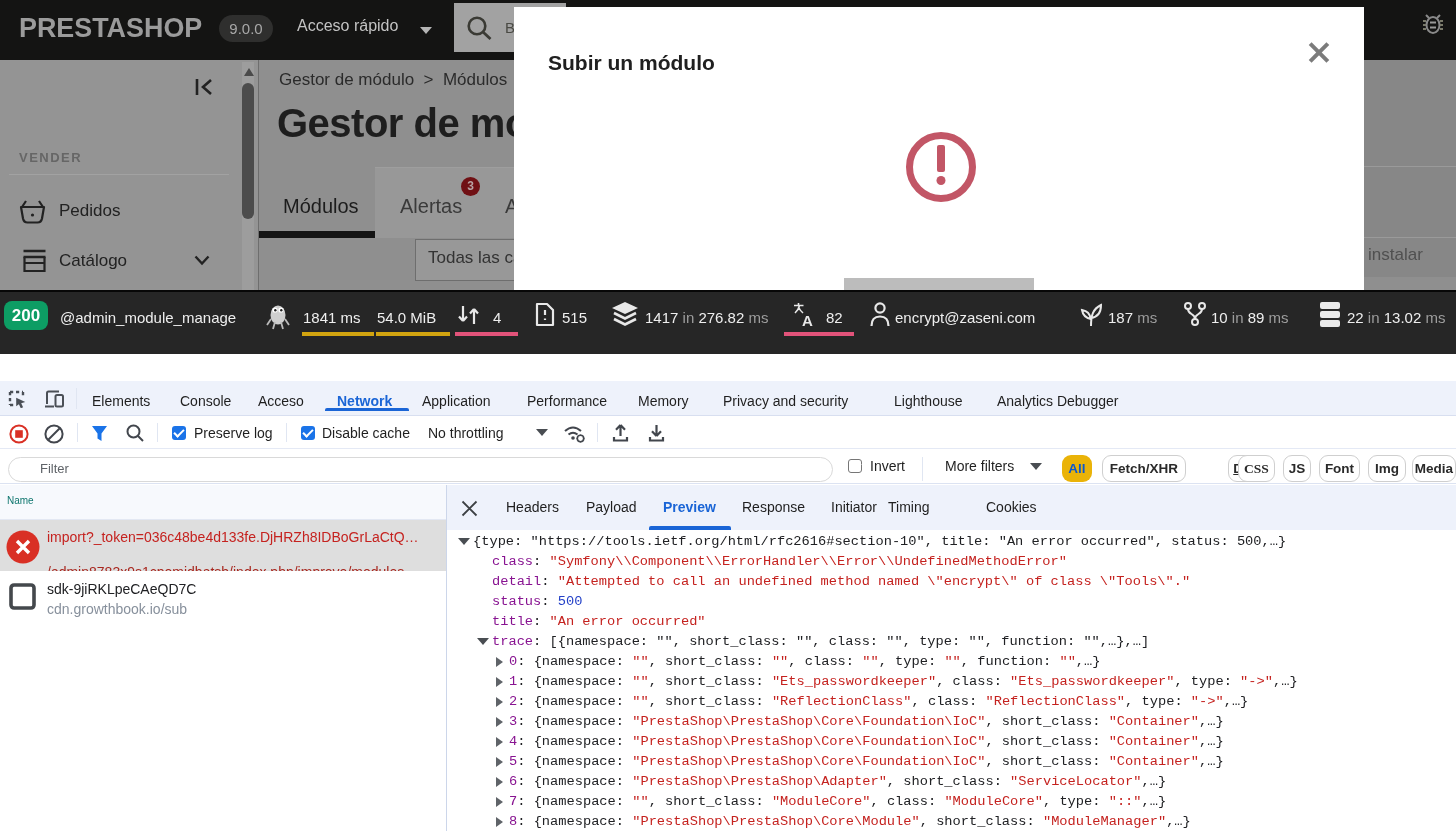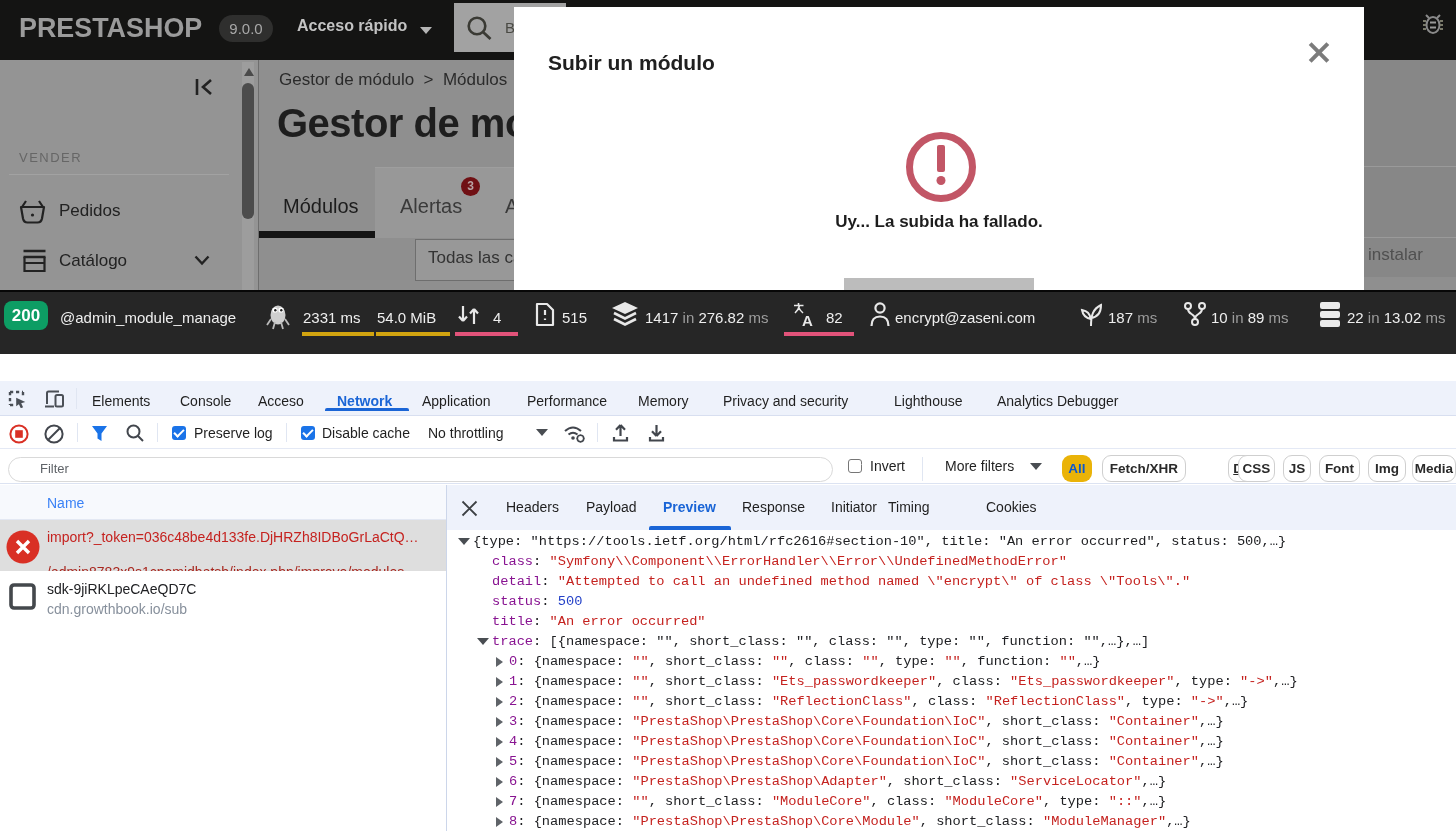--- a/index.html
+++ b/index.html
@@ -3,28 +3,28 @@
 <meta charset="utf-8">
 <style>
   * { margin:0; padding:0; box-sizing:border-box; }
   html,body { width:1456px; height:831px; overflow:hidden; background:#fff;
     font-family:"Liberation Sans", sans-serif; }
   .abs { position:absolute; }
   
   #hdr { position:absolute; left:0; top:0; width:1456px; height:60px; background:#141413; }
   #logo { position:absolute; left:19px; top:12px; font-size:28px; font-weight:bold; color:#9b9b9b; letter-spacing:0px; transform:scaleX(0.96); transform-origin:left; }
   #ver { position:absolute; left:219px; top:15px; width:54px; height:27px; background:#2f2f2e; border-radius:14px; color:#a8a8a8; font-size:15px; text-align:center; line-height:27px; }
-  #acceso { position:absolute; left:297px; top:17px; font-size:16px; font-weight:bold; color:#c3c3c3; }
+  #acceso { position:absolute; left:297px; top:17px; font-size:16px; font-weight:normal; color:#c3c3c3; }
   #acccaret { position:absolute; left:420px; top:27px; width:0; height:0; border-left:6px solid transparent; border-right:6px solid transparent; border-top:7px solid #b5b5b5; }
   #searchbox { position:absolute; left:454px; top:3px; width:112px; height:49px; background:#a2a2a2; }
   #searchB { position:absolute; left:505px; top:19px; font-size:15px; color:#4a4a44; }
   
   #sidebar { position:absolute; left:0; top:60px; width:259px; height:230px; background:#949494; border-right:1px solid #6e6e6e; }
   #collapse { position:absolute; left:195px; top:78px; }
-  #vender { position:absolute; left:19px; top:150px; font-size:13px; font-weight:normal; letter-spacing:1.5px; color:#666; }
+  #vender { position:absolute; left:19px; top:150px; font-size:13px; font-weight:bold; letter-spacing:1.5px; color:#666; }
   #sdiv { position:absolute; left:9px; top:174px; width:220px; height:1px; background:#a2a2a2; }
   .navitem { position:absolute; left:59px; font-size:17px; color:#222; }
   
   #sbtrack { position:absolute; left:242px; top:62px; width:12px; height:228px; background:#9d9d9d; }
   #sbarrow { position:absolute; left:244px; top:68px; width:0; height:0; border-left:5px solid transparent; border-right:5px solid transparent; border-bottom:8px solid #4a4a4a; }
   #sbthumb { position:absolute; left:242px; top:83px; width:12px; height:136px; background:#4c4c4c; border-radius:6px; }
   
   #content { position:absolute; left:259px; top:60px; width:1197px; height:230px; background:#8f8f8f; }
   #crumb { position:absolute; left:279px; top:70px; font-size:17px; color:#2b2b2b; }
   #title { position:absolute; left:277px; top:101px; font-size:40px; font-weight:bold; color:#1e1e1e; letter-spacing:-0.5px; }
@@ -65,21 +65,21 @@
   #dtfilterrow { position:absolute; left:0; top:68px; width:1456px; height:35px; background:#fff; border-bottom:1px solid #dce3f2; }
   #filterpill { position:absolute; left:8px; top:76px; width:825px; height:25px; border:1px solid #d9d9d9; border-radius:13px; background:#fff; }
   #filtertxt { position:absolute; left:40px; top:80px; font-size:13px; color:#5f6368; }
   .chip { position:absolute; top:74px; height:27px; border:1px solid #cfcfcf; border-radius:9px; background:#fff; font-size:13.5px; font-weight:bold; color:#2a2a2a; text-align:center; }
   #chipAll { background:#eab308; border:none; color:#0b57d0; border-radius:9px; }
   .cbox { position:absolute; width:14px; height:14px; background:#1a73e8; border-radius:3px; }
   .cbox:after { content:""; position:absolute; left:4px; top:1px; width:4px; height:8px; border:solid #fff; border-width:0 2px 2px 0; transform:rotate(45deg); }
   .dtxt { font-size:14px; color:#1f1f1f; position:absolute; white-space:nowrap; }
   .vdiv { position:absolute; width:1px; background:#e0e6f2; }
   
-  #namehdr { position:absolute; left:7px; top:114px; font-size:14px; color:#3b82f6;margin-left:40px; }
+  #namehdr { position:absolute; left:7px; top:114px; font-size:10px; color:#0f766e; }
   #lphdrline { position:absolute; left:0; top:138px; width:446px; height:1px; background:#e3e8f3; }
   #selrow { position:absolute; left:0; top:139px; width:446px; height:51px; background:#dedede; }
   #row2 { position:absolute; left:0; top:190px; width:446px; height:51px; background:#fff; }
   #paneldiv { position:absolute; left:446px; top:104px; width:1px; height:346px; background:#ccd6ea; }
   .reqtxt { position:absolute; font-size:14px; white-space:nowrap; }
   
   #dtstrip { position:absolute; left:447px; top:104px; width:1009px; height:45px; background:#eef2fb; }
   .ptab { position:absolute; top:118px; font-size:14px; color:#1f1f1f; white-space:nowrap; }
   #prevtab { color:#1a65d6; font-weight:bold; }
   #prevunder { position:absolute; left:649px; top:145px; width:82px; height:4px; background:#1a65d6; border-radius:2px 2px 0 0; }
@@ -160,28 +160,27 @@
 <div class="abs" style="left:1364px;top:166px;width:92px;height:1px;background:#9a9a9a;"></div>
 
 <div id="modal">
   <div id="mtitle">Subir un módulo</div>
   <div id="mclose"></div>
   <svg id="micon" width="72" height="72" viewBox="0 0 72 72">
     <circle cx="36" cy="36" r="31.5" stroke="#c25666" stroke-width="7" fill="none"></circle>
     <rect x="32" y="14" width="8" height="27" rx="2" fill="#c25666"></rect>
     <circle cx="36" cy="49.5" r="4.5" fill="#c25666"></circle>
   </svg>
-  <div id="mline1">Uy... La subida ha fallado.</div>
   <div id="mbtn"></div>
 </div>
 
 <div id="sftb">
   <div id="sf200">200</div>
   <div class="sfitem" style="left:60px">@admin_module_manage</div>
-  <div class="sfitem" style="left:303px">2331 ms</div>
+  <div class="sfitem" style="left:303px">1841 ms</div>
   <div class="sfunder sfy" style="left:302px; width:72px;"></div>
   <div class="sfitem" style="left:377px">54.0 MiB</div>
   <div class="sfunder sfy" style="left:376px; width:74px;"></div>
   <div class="sfitem" style="left:493px">4</div>
   <div class="sfunder sfp" style="left:455px; width:63px;"></div>
   <div class="sfitem" style="left:562px">515</div>
   <div class="sfitem" style="left:645px">1417 <span class="sfmut">in</span> 276.82 <span class="sfmut">ms</span></div>
   <div class="sfitem" style="left:826px">82</div>
   <div class="sfunder sfp" style="left:784px; width:70px;"></div>
   <div class="sfitem" style="left:895px">encrypt@zaseni.com</div>
@@ -317,21 +316,21 @@
   <div id="filterpill"></div>
   <div id="filtertxt">Filter</div>
   <div class="vdiv" style="left:922px;top:76px;height:24px;"></div>
   <div class="cbox" style="left:848px;top:78px; background:#fff; border:1px solid #767676;"></div>
   <div class="dtxt" style="left:870px;top:77px;">Invert</div>
   <div class="dtxt" style="left:945px;top:77px;">More filters</div>
   <div class="tri trid" style="position:absolute; left:1030px; top:82px;"></div>
   <div class="chip" id="chipAll" style="left:1062px; width:30px; line-height:27px;">All</div>
   <div class="chip" style="left:1102px; width:84px; line-height:25px;">Fetch/XHR</div>
   <div class="chip" style="left:1228px; width:36px; line-height:25px;text-decoration:underline;">Doc</div>
-  <div class="chip" style="left:1238px; width:37px; line-height:25px;">CSS</div>
+  <div class="chip" style="left:1238px; width:37px; line-height:25px;font-family:Liberation Serif, serif;">CSS</div>
   <div class="chip" style="left:1283px; width:28px; line-height:25px;">JS</div>
   <div class="chip" style="left:1319px; width:41px; line-height:25px;">Font</div>
   <div class="chip" style="left:1368px; width:38px; line-height:25px;">Img</div>
   <div class="chip" style="left:1412px; width:44px; line-height:25px;">Media</div>
 
   <div class="abs" style="left:0;top:104px;width:446px;height:35px;background:#f7f9fd;"></div>
   <div id="namehdr">Name</div>
   <div id="lphdrline"></div>
   <div id="selrow"></div>
   <svg class="abs" style="left:6px;top:149px" width="34" height="34" viewBox="0 0 34 34">

